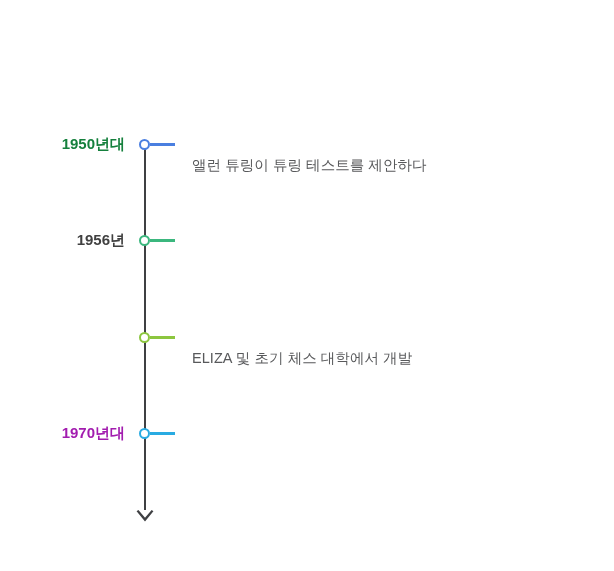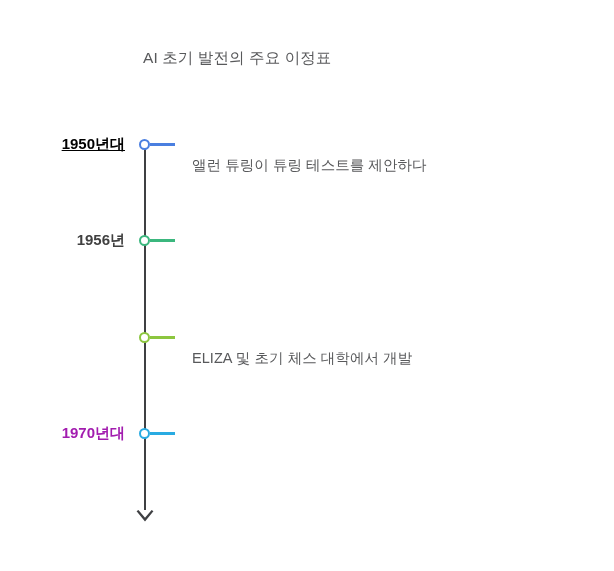--- a/index.html
+++ b/index.html
@@ -96,33 +96,32 @@
     white-space: nowrap;
     letter-spacing: 0.05px;
     margin-top: 21px;
   }
 </style>
 </head>
 <body>
 
 <div id="canvas">
 
-  <div class="chart-title">AI 초기 발전의 주요 이정표</div>
 
   <div class="axis-line"></div>
 
   <div class="axis-arrow">
     <svg width="28" height="24" viewBox="0 0 28 24" xmlns="http://www.w3.org/2000/svg">
       <path d="M7.2 11.5 L14 19.6 L20.8 11.5" fill="none" stroke="#3f4043" stroke-width="2.3" stroke-linecap="square" stroke-linejoin="miter"></path>
     </svg>
   </div>
 
   <div id="rows">
       <div class="tl-row" style="top: 131px;">
-        <div class="tl-year" style="color: #000000; text-decoration: underline;">1950년대</div>
+        <div class="tl-year" style="color: #15803d;">1950년대</div>
         <div class="tl-marker" style="border-color: rgb(74, 127, 224);"></div>
         <div class="tl-connector" style="background: rgb(74, 127, 224);"></div>
         <div class="tl-desc">앨런 튜링이 튜링 테스트를 제안하다</div>
       </div>
       <div class="tl-row" style="top: 227px;">
         <div class="tl-year" style="color: #404040;">1956년</div>
         <div class="tl-marker" style="border-color: rgb(59, 183, 126);"></div>
         <div class="tl-connector" style="background: rgb(59, 183, 126);"></div>
       </div>
       <div class="tl-row" style="top: 324px;">

